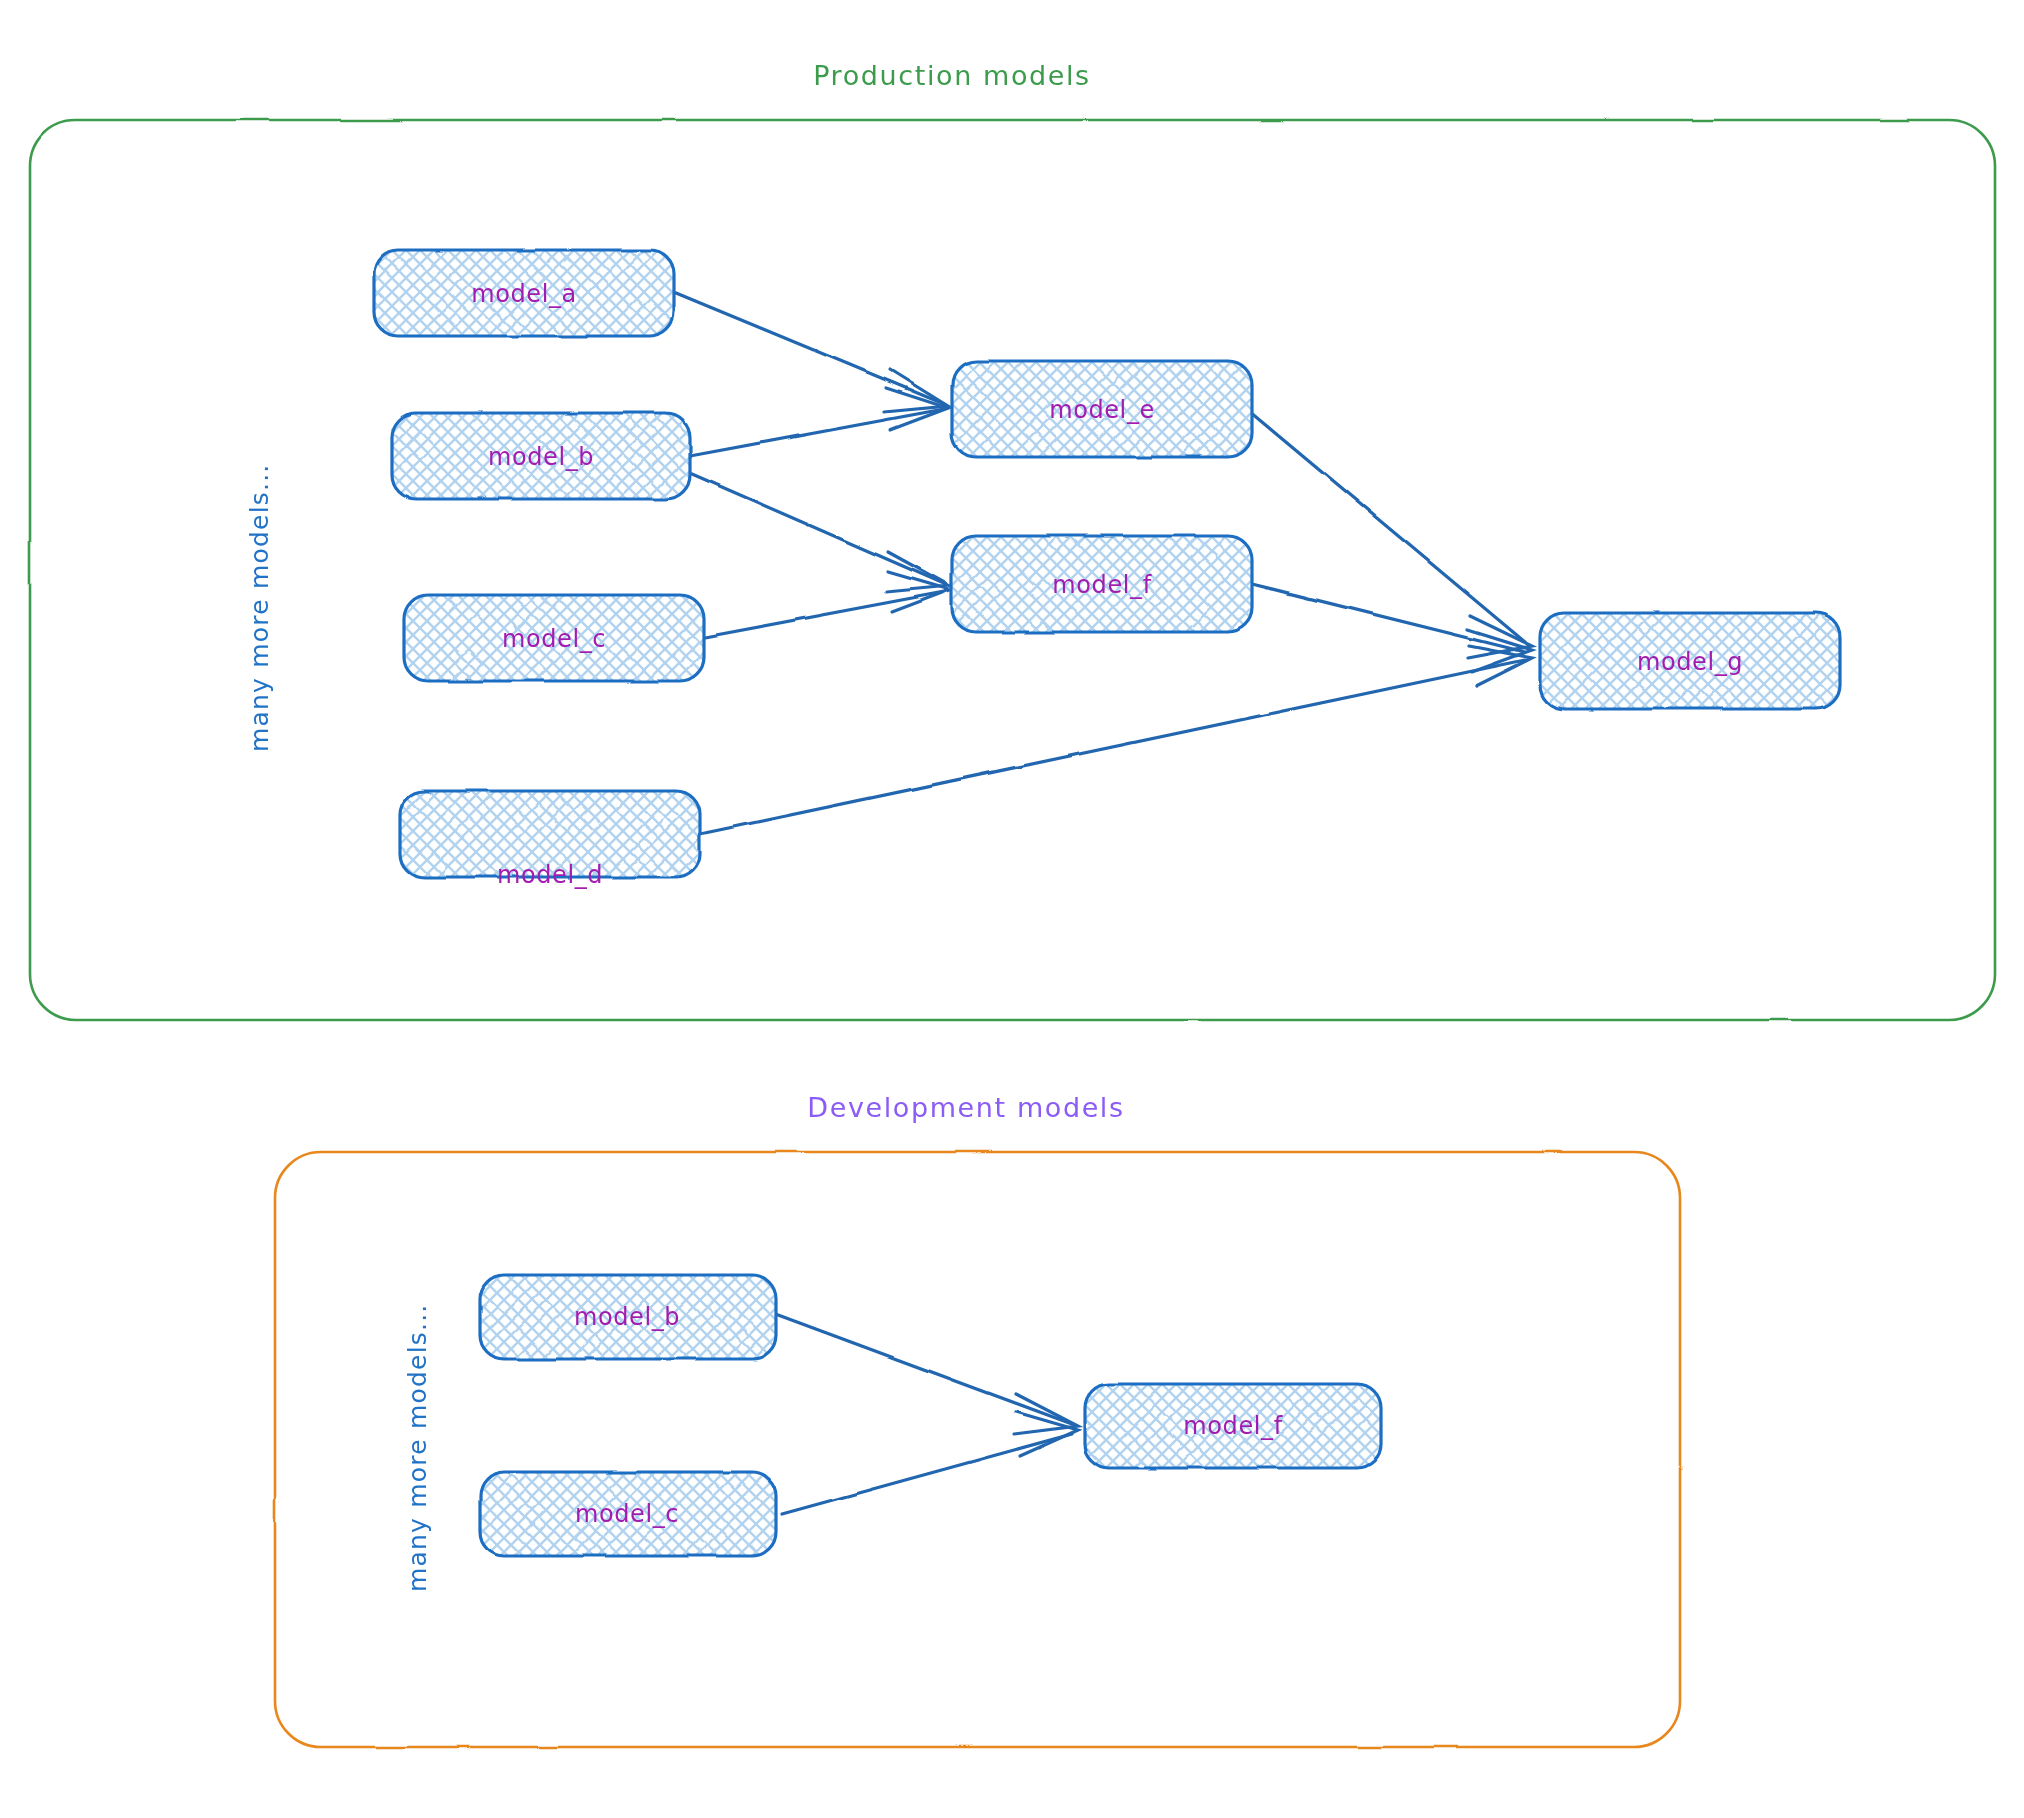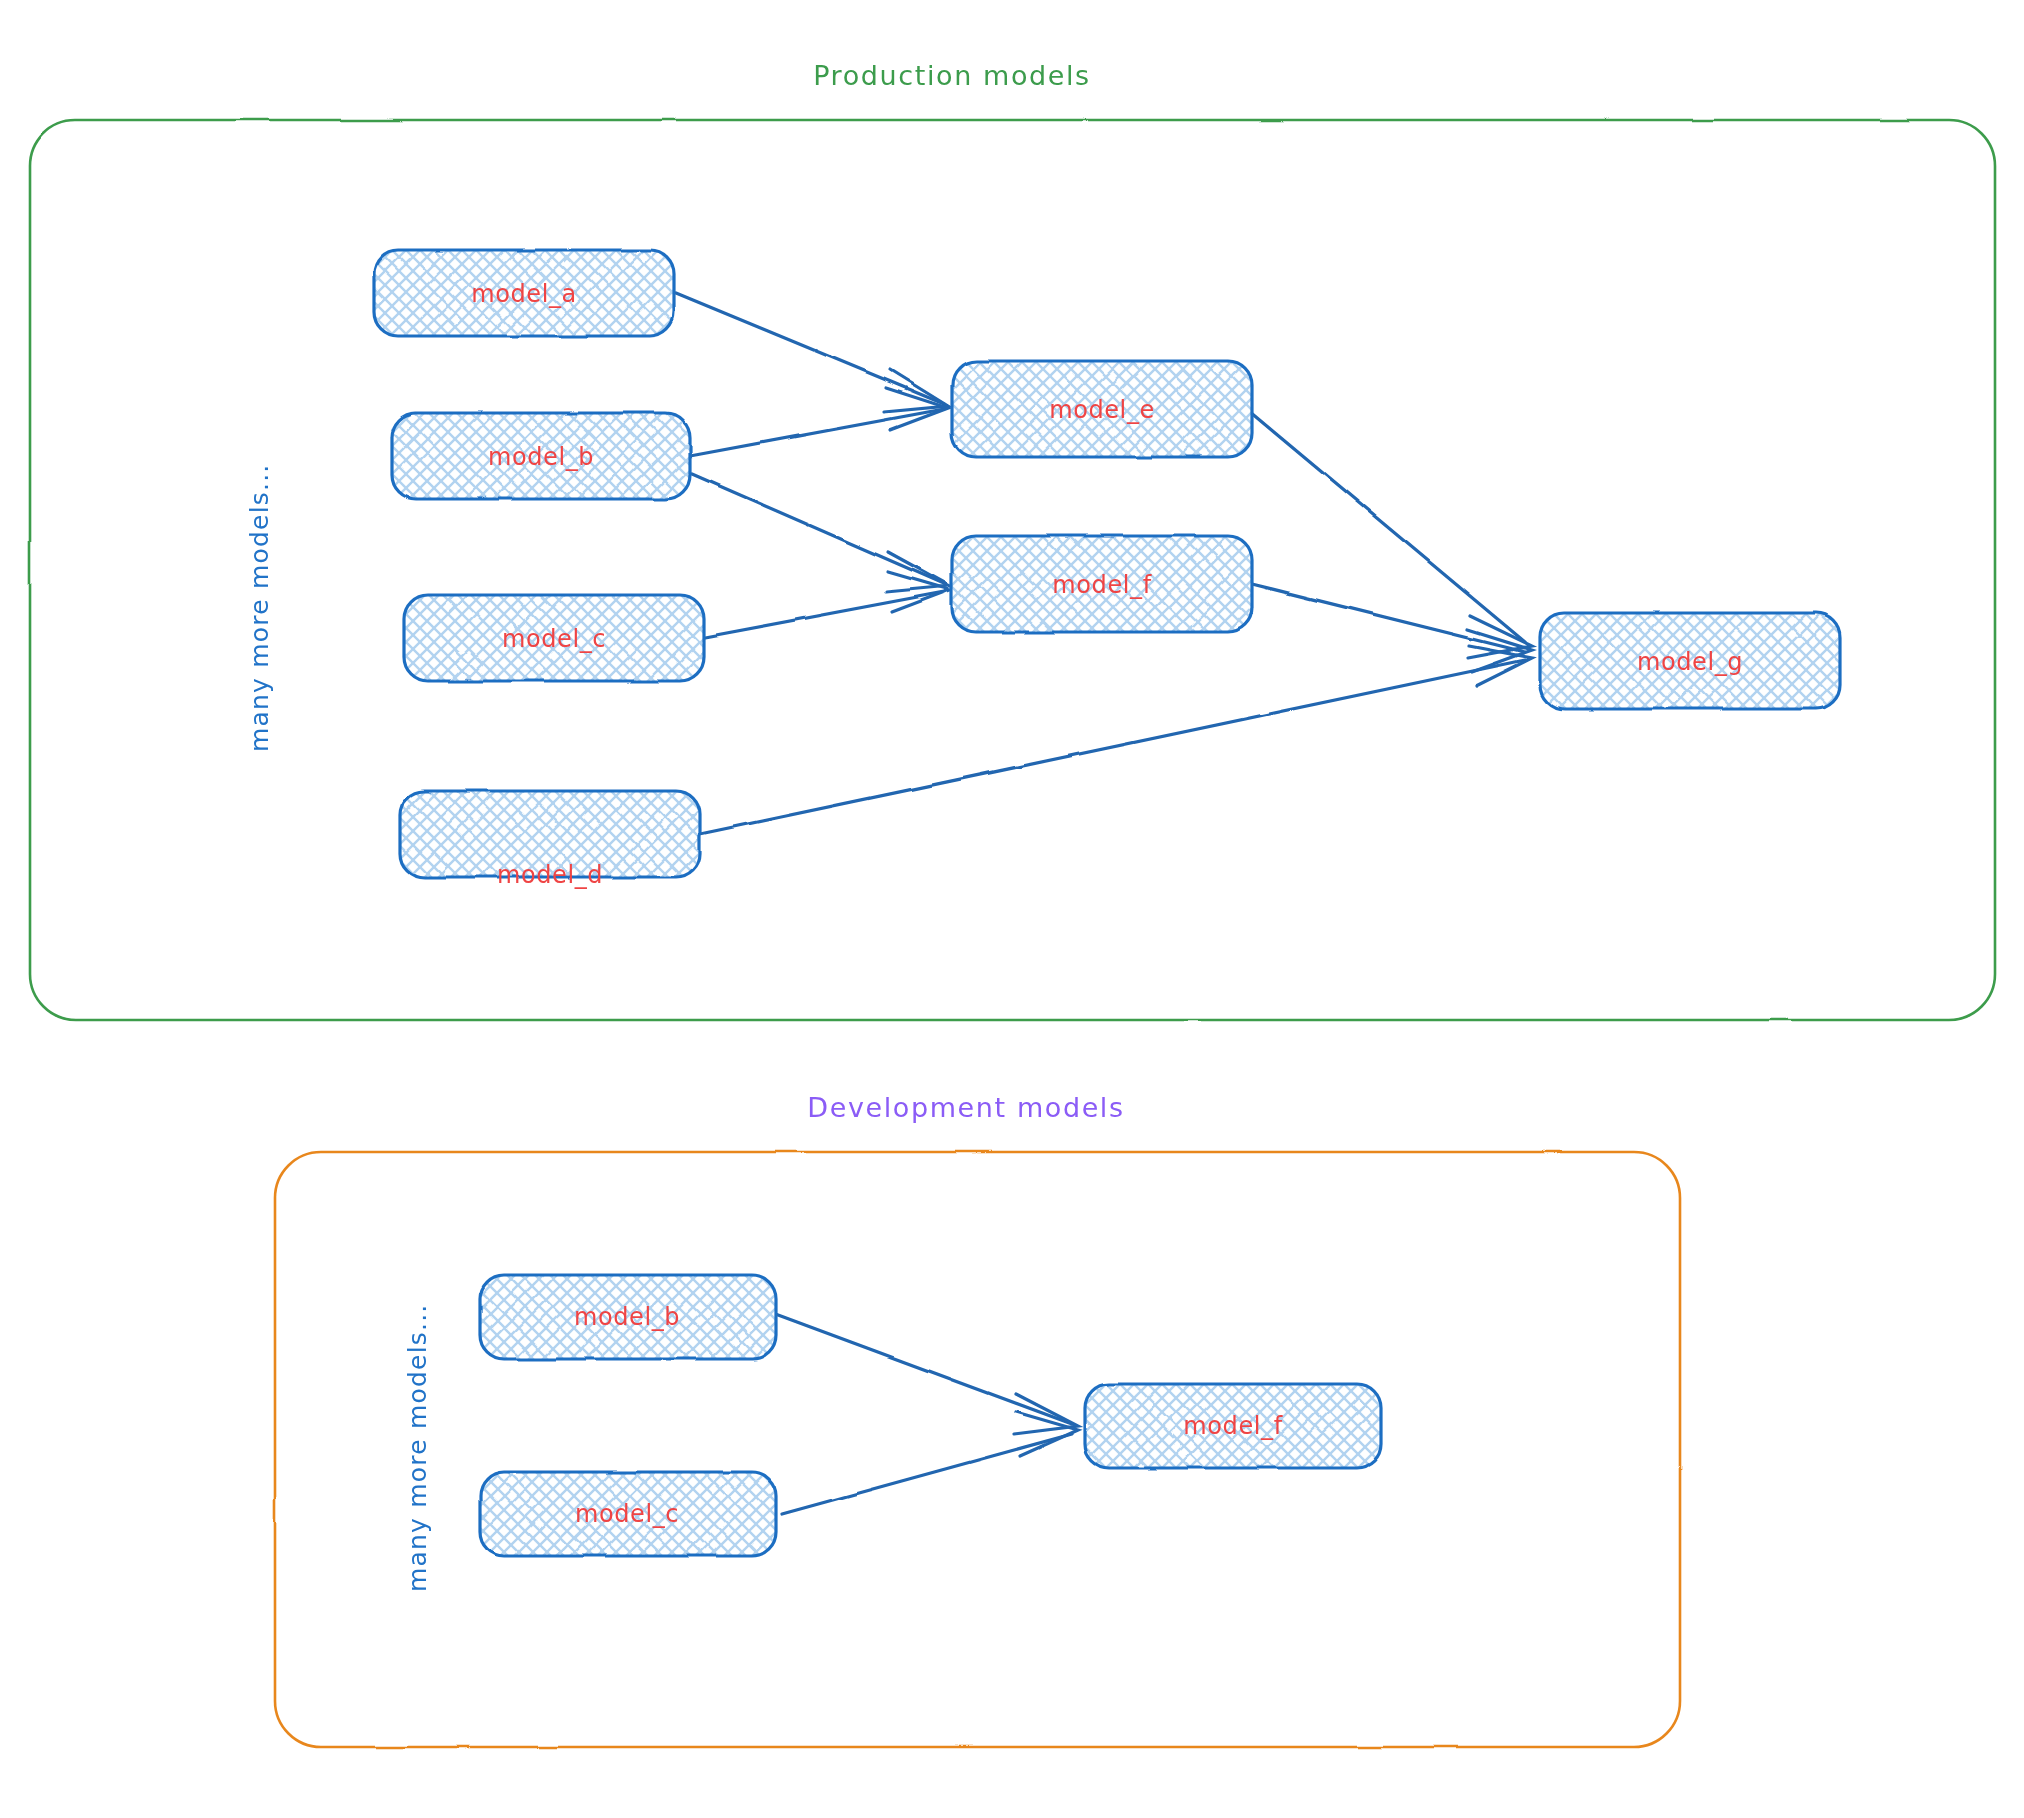--- a/index.html
+++ b/index.html
@@ -20,21 +20,21 @@
     white-space:nowrap;
     transform:translateX(-50%);
   }
   .panel-title.prod{color:#3c9c4c;}
   .panel-title.dev{color:#8b5cf6;margin-left:14px;}
 
   .node-label{
     position:absolute;
     font-family:"DejaVu Sans", sans-serif;
     font-size:24px;
-    color:#ef4444;
+    color:#a21caf;
     letter-spacing:0.6px;
     white-space:nowrap;
     transform:translate(-50%,-50%);
     pointer-events:none;
   }
   .vlabel{
     position:absolute;
     font-family:"DejaVu Sans", sans-serif;
     font-size:25px;
     color:#2173c8;

